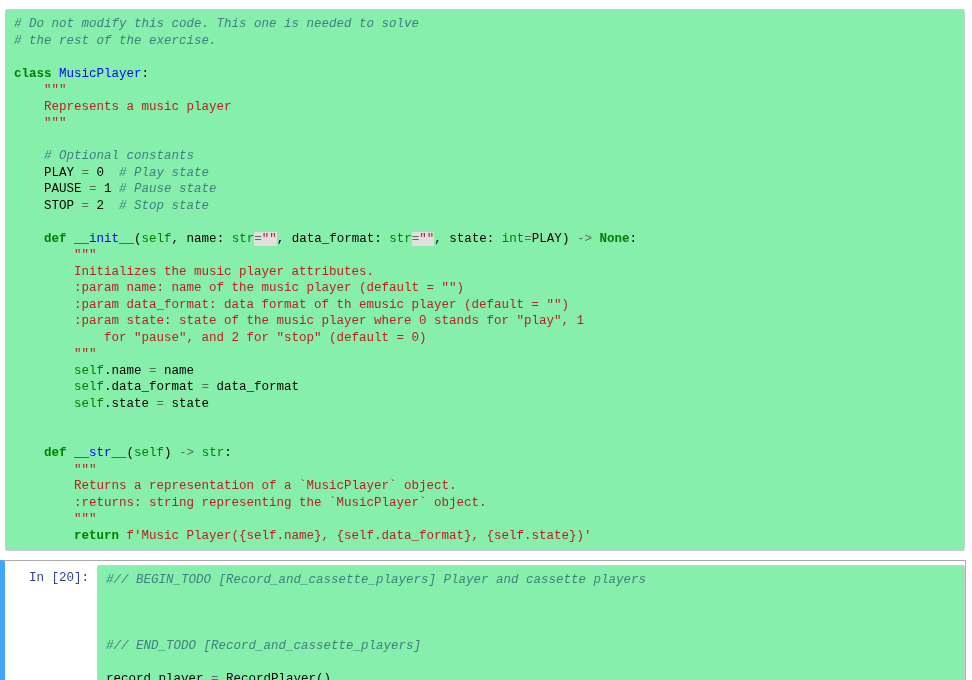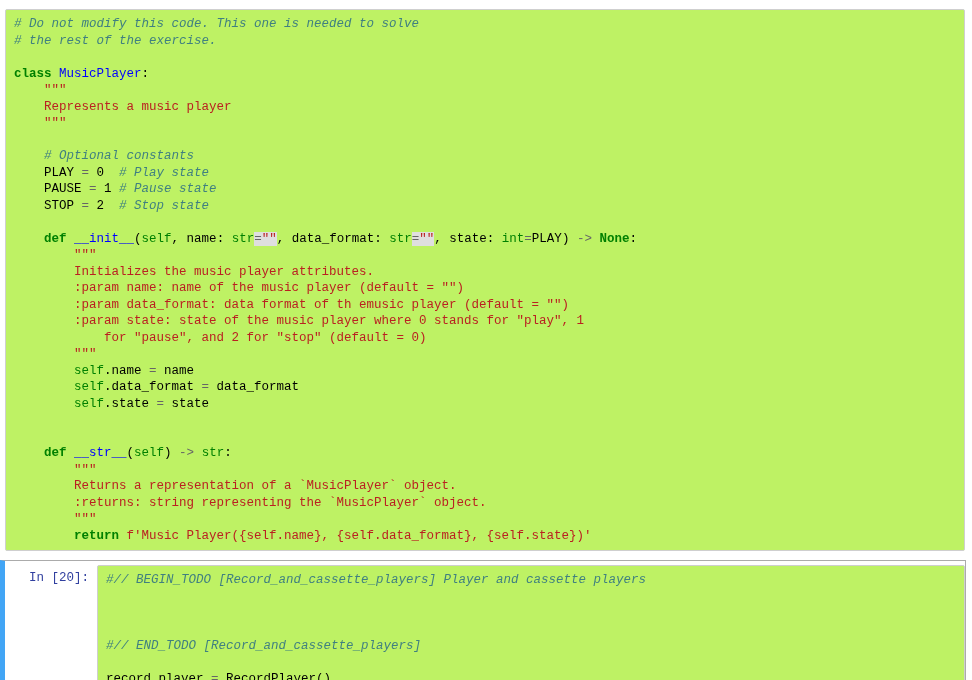--- a/index.html
+++ b/index.html
@@ -35,21 +35,21 @@
     text-align: right;
     padding: 6px 8px 0 0;
     font-family: Menlo, Monaco, "Courier New", monospace;
     font-size: 12.5px;
     color: #303F9F;
   }
   .input-area {
     flex: 1;
     border: 1px solid #cfcfcf;
     border-radius: 2px;
-    background: #bef264;
+    background: #86efac;
     padding: 6px 8px;
     font-family: Menlo, Monaco, "Courier New", monospace;
     font-size: 12.5px;
     line-height: 1.32;
     white-space: pre;
     overflow: hidden;
     color: #000;
   }
   
   .c  { color: #408080; font-style: italic; }   

